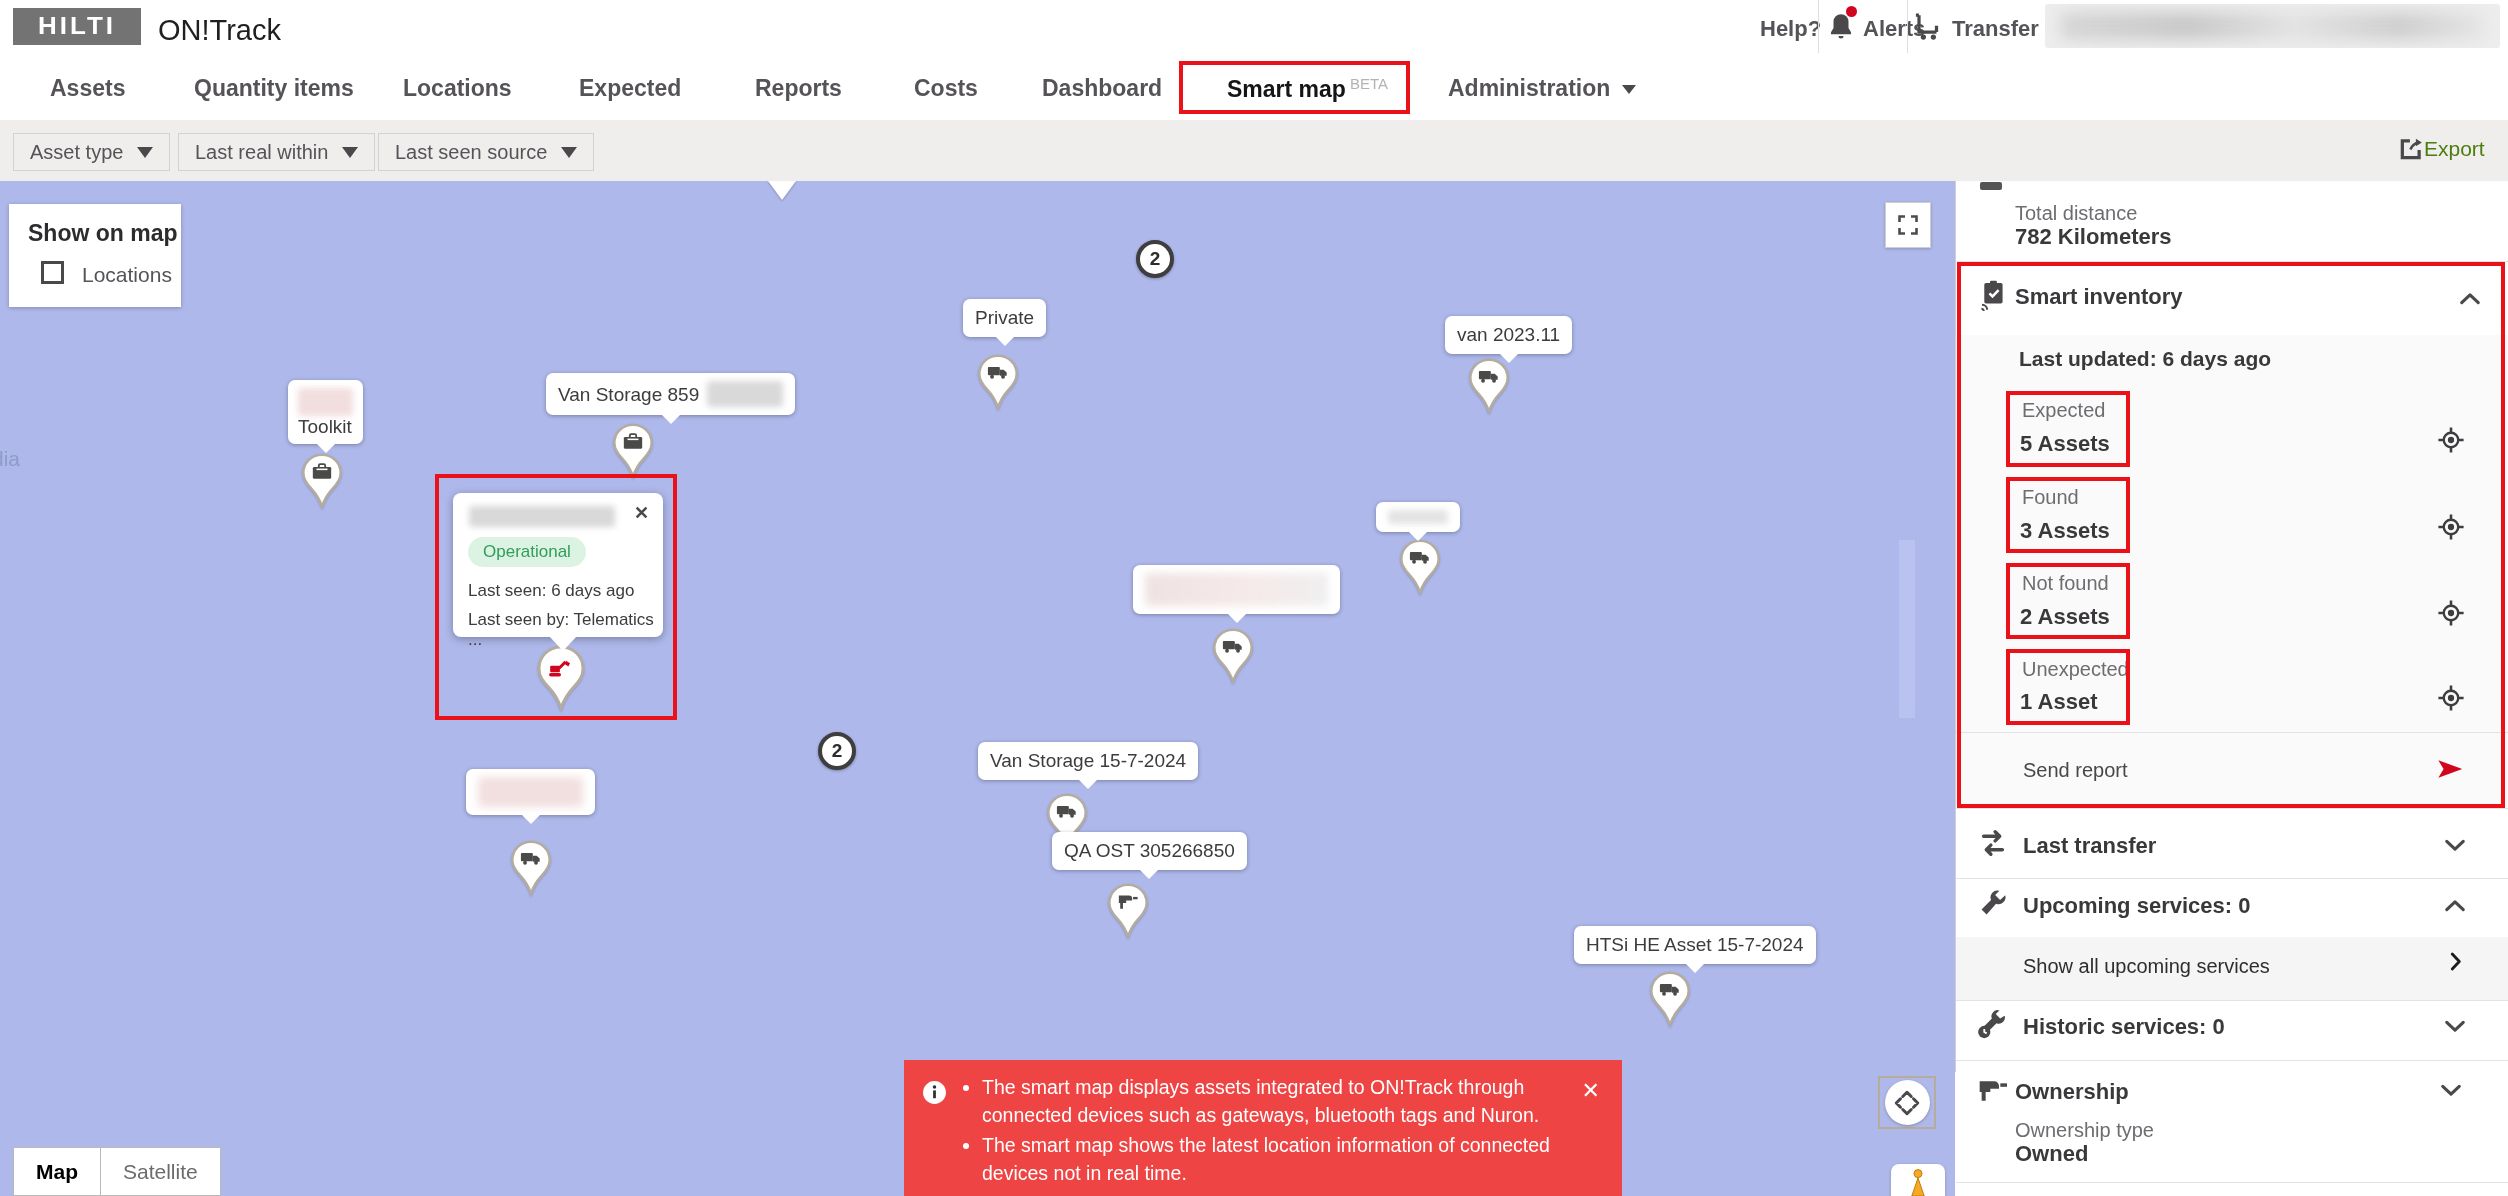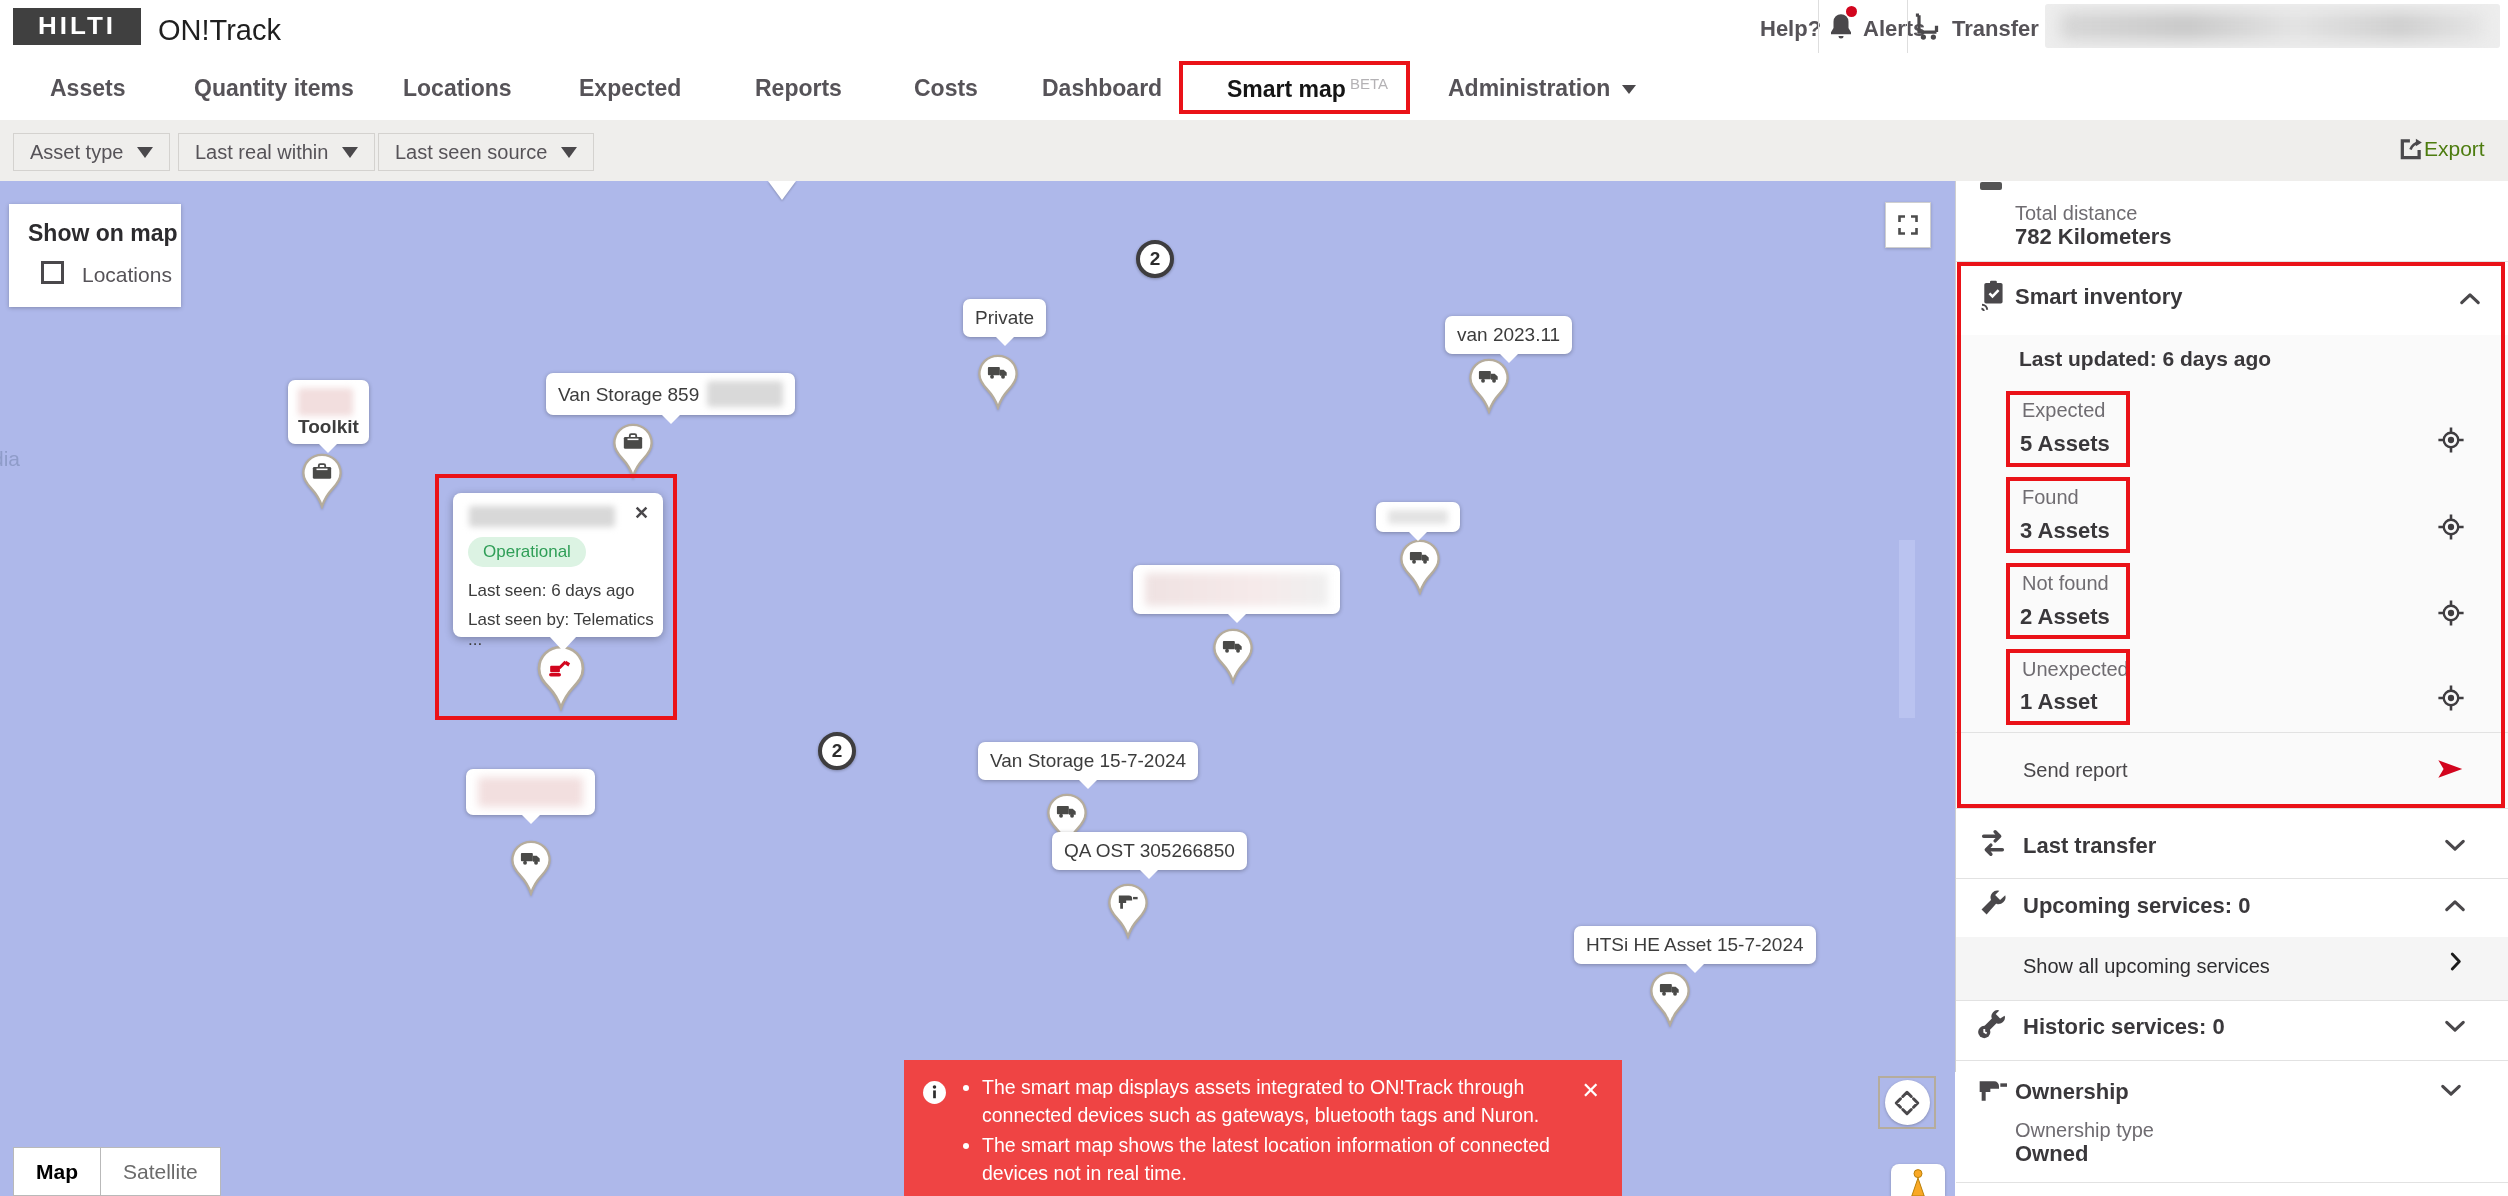--- a/index.html
+++ b/index.html
@@ -1,21 +1,21 @@
 <!DOCTYPE html>
 <html><head>
 <meta charset="utf-8">
 <style>
   html,body{margin:0;padding:0;background:#fff;}
   #app{position:relative;width:2508px;height:1196px;overflow:hidden;
        font-family:"Liberation Sans",sans-serif;color:#3f3d40;}
 
   
   .topbar{position:absolute;left:0;top:0;width:2508px;height:53px;background:#fff;border-bottom:1px solid #e6e6e6;}
-  .logo{position:absolute;left:13px;top:8px;width:128px;height:37px;background:#404040;
+  .logo{position:absolute;left:13px;top:8px;width:128px;height:37px;background:#737373;
         display:flex;align-items:center;justify-content:center;}
   .logo span{color:#fff;font-weight:bold;font-size:26px;letter-spacing:3px;transform:scaleY(.92);}
   .product{position:absolute;left:158px;top:14px;font-size:29px;font-weight:normal;color:#1f1f1f;}
   .tb-item{position:absolute;top:16px;font-size:22px;font-weight:bold;color:#565358;}
   .tb-sep{position:absolute;top:0;width:1px;height:53px;background:#dedede;}
   .bell{position:absolute;left:1826px;top:11px;width:30px;height:30px;color:#4a484b;}
   .bell-dot{position:absolute;left:1846px;top:6px;width:11px;height:11px;border-radius:50%;background:#d2051e;}
   .cart-ic{position:absolute;left:1914px;top:12px;width:30px;height:30px;color:#4a484b;}
   .user-blur{position:absolute;left:2045px;top:4px;width:455px;height:44px;background:#ededed;border-radius:3px;overflow:hidden;}
   .user-blur i{position:absolute;left:15px;top:8px;right:15px;bottom:8px;border-radius:8px;
@@ -52,21 +52,21 @@
   .pin .pin-shape{position:absolute;left:0;top:0;width:100%;height:100%;filter:drop-shadow(0 1px 1px rgba(0,0,0,.2));}
   .pin .pin-ic{position:absolute;left:50%;top:9px;width:22px;height:19px;transform:translateX(-50%);color:#4a4a48;}
   .pin.big .pin-ic{top:12px;width:26px;height:22px;color:#d2051e;}
 
   .bubble{position:absolute;background:#fff;border-radius:7px;box-shadow:0 1px 4px rgba(0,0,0,.3);
           font-size:19px;color:#3c3c3c;padding:8px 12px;white-space:nowrap;}
   .bubble::after{content:"";position:absolute;left:50%;bottom:-9px;margin-left:-10px;width:0;height:0;
           border-left:10px solid transparent;border-right:10px solid transparent;border-top:10px solid #fff;}
   .blur-pink{display:block;width:55px;height:28px;border-radius:3px;background:#f2dede;filter:blur(3px);}
   .blur-gray{display:inline-block;vertical-align:-6px;width:76px;height:26px;border-radius:3px;background:#d9d9d9;filter:blur(3px);margin-left:8px;}
-  .bubble.thumb{text-align:center;padding:8px 10px 6px;font-weight:bold;}
+  .bubble.thumb{padding:8px 10px 6px;}
   .bubble.blank{width:60px;height:14px;}
   .bubble.blank i{display:block;width:100%;height:100%;background:#e3e3e3;filter:blur(3px);border-radius:3px;}
   .bubble.wide{width:183px;height:33px;}
   .bubble.wide i{display:block;width:100%;height:100%;background:linear-gradient(90deg,#efe2e2,#f6eaea 60%,#efefef);filter:blur(4px);border-radius:3px;}
   .bubble.pinkbox{width:105px;height:30px;}
   .bubble.pinkbox i{display:block;width:100%;height:100%;background:#f2dfdf;filter:blur(4px);border-radius:3px;}
 
   .cluster{position:absolute;width:38px;height:38px;border-radius:50%;background:#fff;border:4px solid #3e3d3f;
            box-sizing:border-box;display:flex;align-items:center;justify-content:center;
            font-size:19px;font-weight:bold;color:#2c2c2c;box-shadow:0 1px 3px rgba(0,0,0,.3);}

